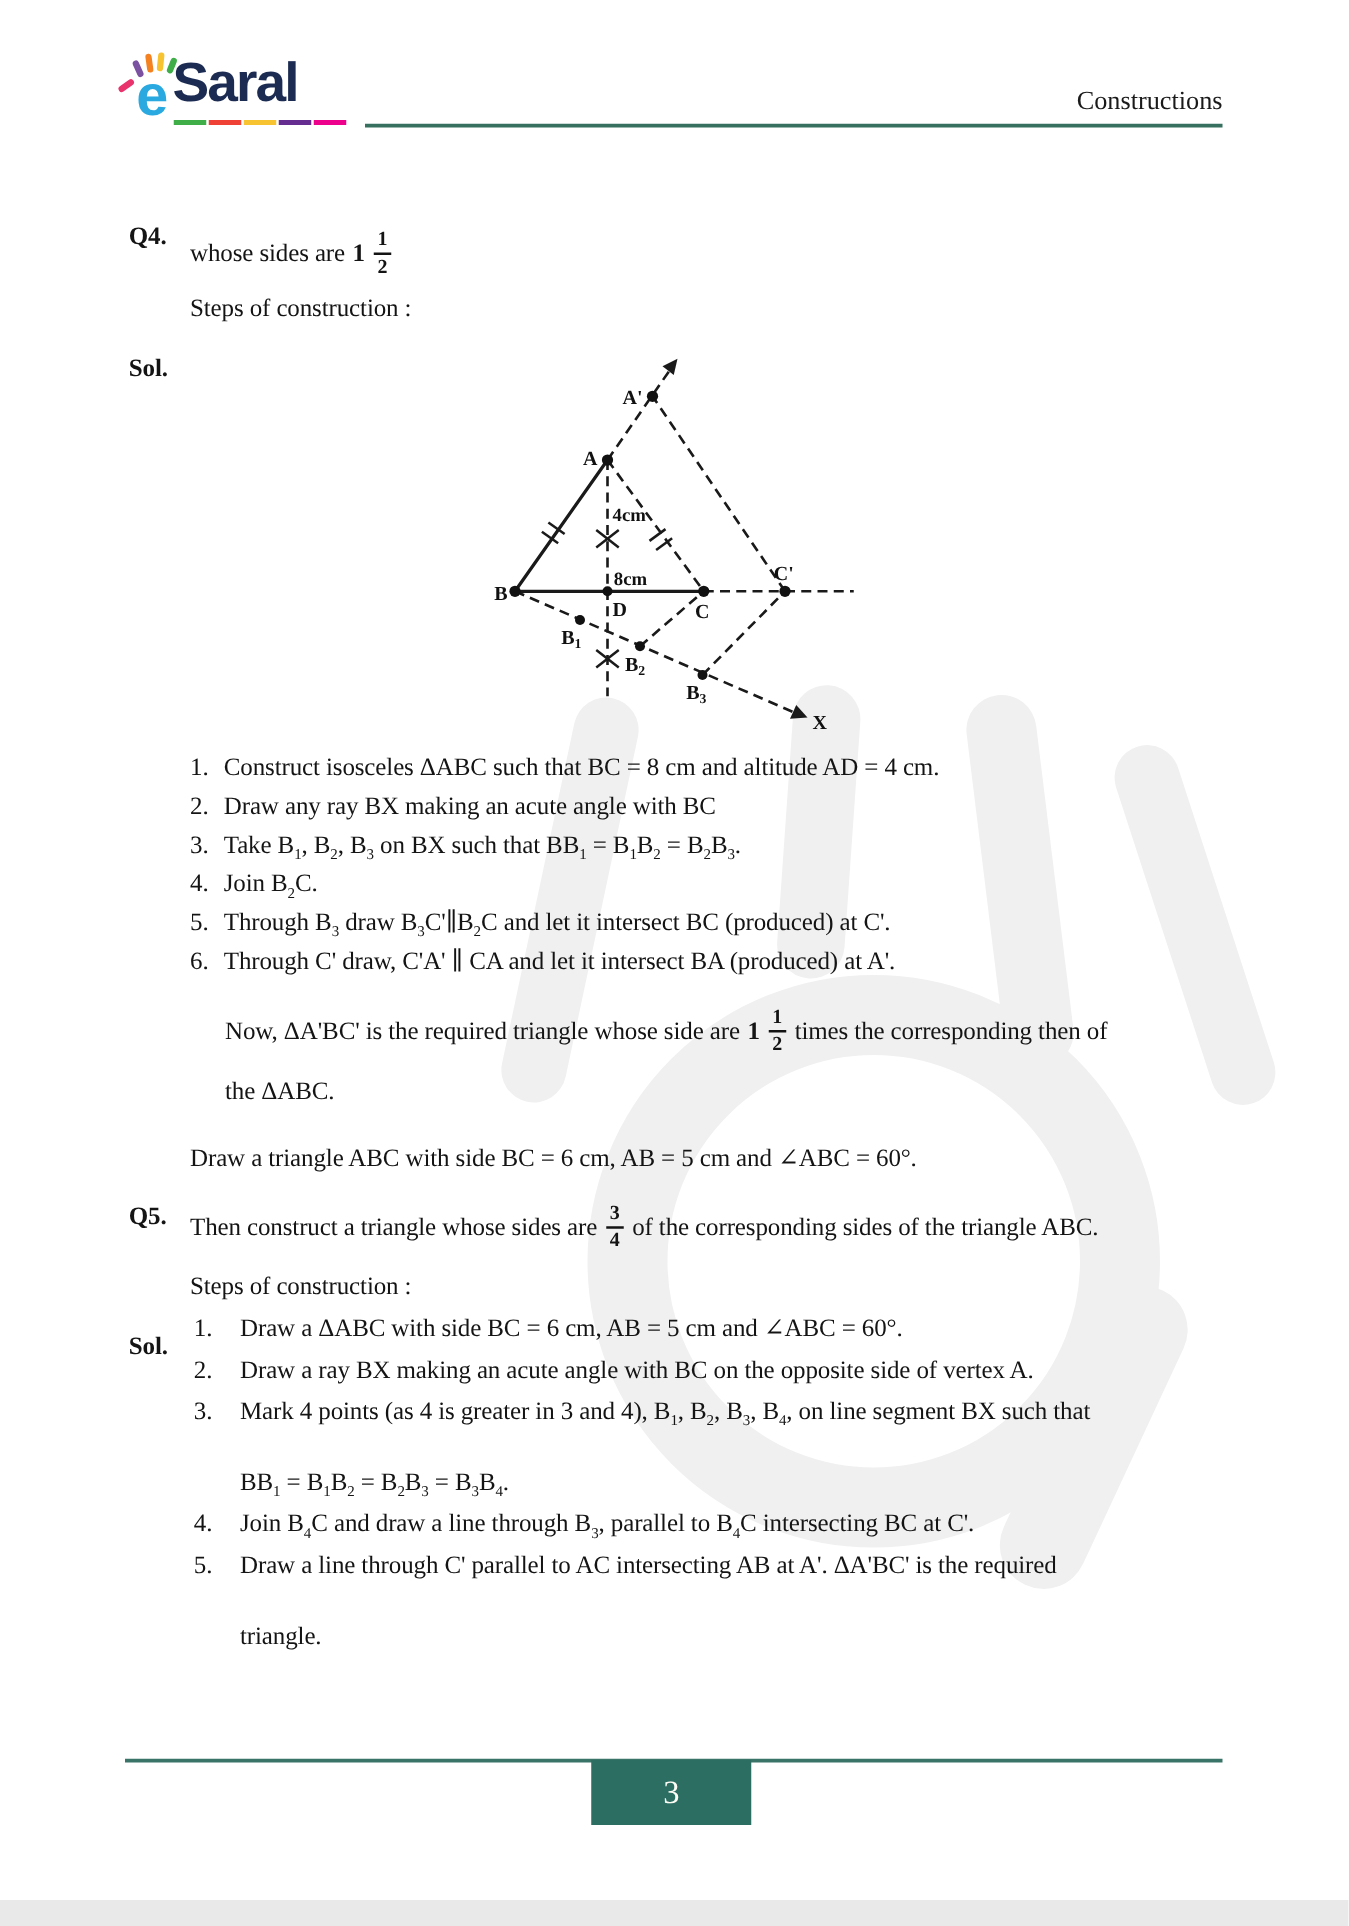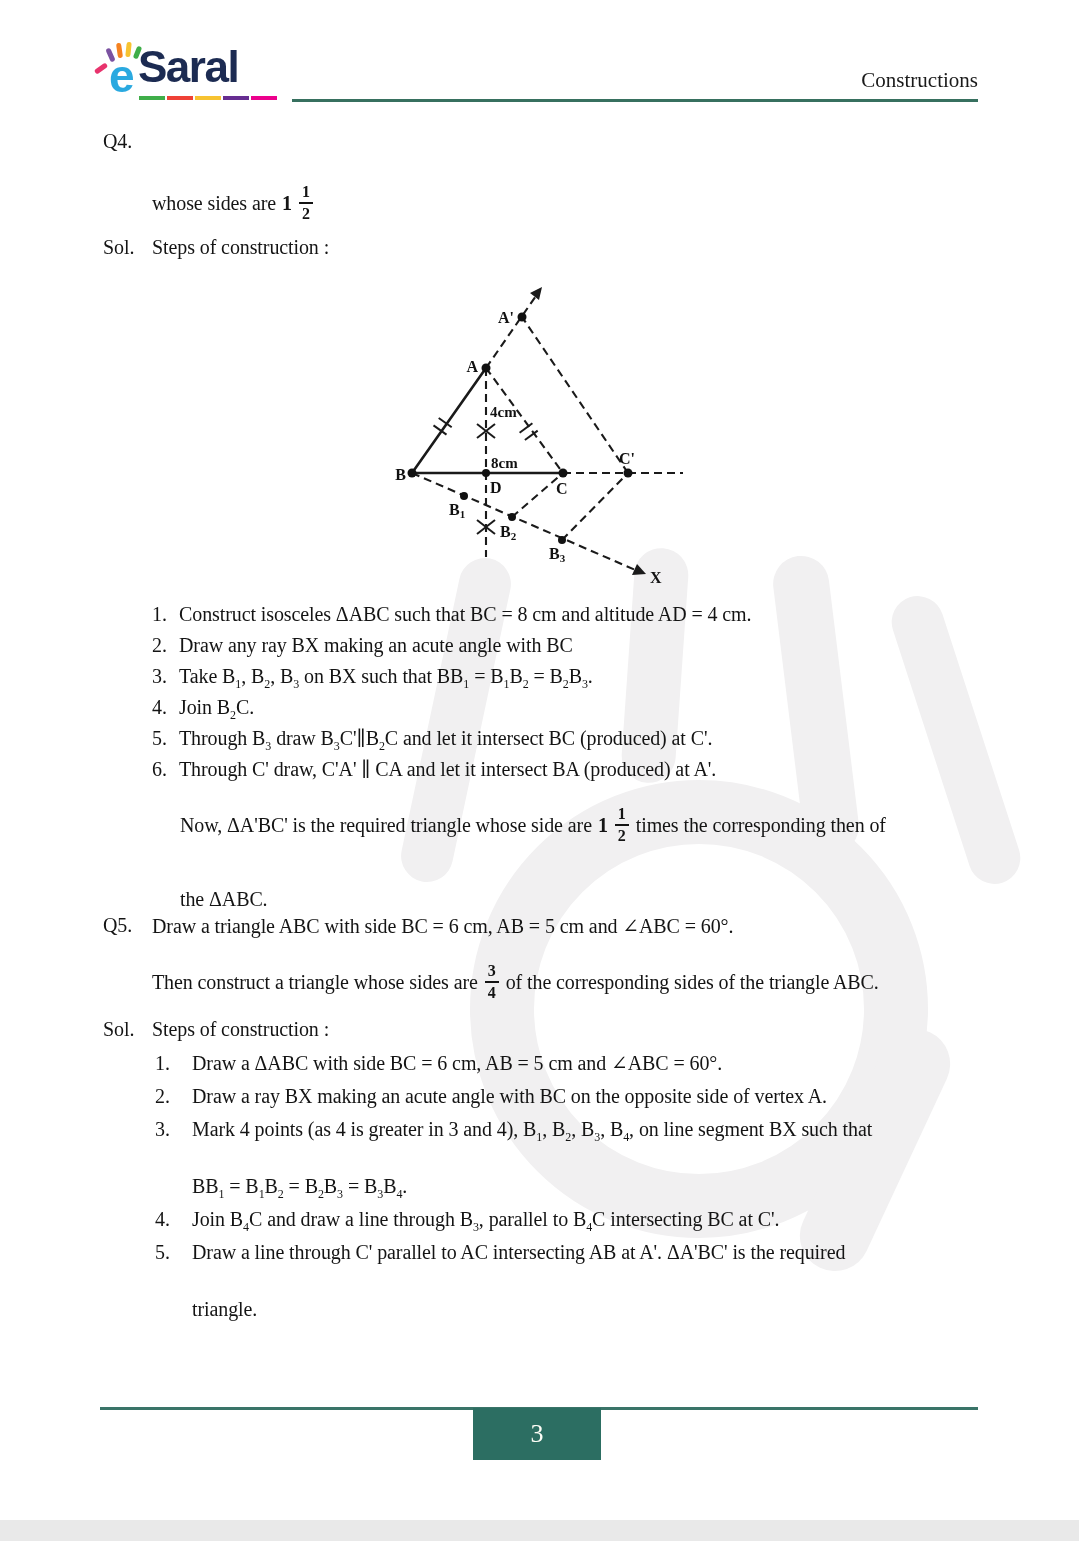--- a/index.html
+++ b/index.html
@@ -23,21 +23,21 @@
   .f3{left:17px;top:-1px;width:5px;height:15px;background:#f58220;transform:rotate(-8deg);}
   .f4{left:26px;top:-2px;width:5px;height:15px;background:#f7c331;transform:rotate(6deg);}
   .f5{left:35px;top:2px;width:5px;height:13px;background:#3fae49;transform:rotate(22deg);}
   .logo-underline{position:absolute;left:39px;top:52px;display:flex;gap:2px;}
   .logo-underline span{width:26px;height:4px;display:block;}
   .u1{background:#3fae49;} .u2{background:#ef4136;} .u3{background:#f7c331;} .u4{background:#662d91;} .u5{background:#ec008c;}
   .header-right{flex:1;margin-left:14px;border-bottom:3px solid #37705f;padding-bottom:6px;
                 text-align:right;font-size:21px;color:#1a1a1a;}
   
   .qrow{position:absolute;display:flex;white-space:nowrap;letter-spacing:-0.1px;}
-  .qlabel{font-weight:normal;width:49px;flex:0 0 auto;}
+  .qlabel{font-weight:bold;width:49px;flex:0 0 auto;margin-top:48px;}
   .frac-line{align-items:center;}
   .frac{display:inline-flex;flex-direction:column;align-items:center;font-weight:bold;
         font-size:16px;line-height:1.15;margin:0 7px;font-family:"Liberation Serif",serif;}
   .frac .num{padding:0 3px 0 3px;border-bottom:2px solid #141414;}
   .frac .den{padding-top:1px;}
   .whole{font-weight:bold;margin-left:6px;}
   .steps{position:absolute;}
   .step-row{display:flex;white-space:nowrap;letter-spacing:-0.1px;}
   .q4-steps .step-row{line-height:31px;}
   .q5-steps .step-row{line-height:33px;}
@@ -194,21 +194,21 @@
 
     <div class="qrow frac-line" style="left:180px;top:794px;height:62px;">
       <span>Now, ΔA'BC' is the required triangle whose side are</span>
       <span class="whole">1</span>
       <span class="frac">
         <span class="num">1</span>
         <span class="den">2</span>
       </span>
       <span>times the corresponding then of</span>
     </div>
-    <div class="qrow" style="left:180px;top:862px;margin-top:26px;">
+    <div class="qrow" style="left:180px;top:862px;">
       <span>the ΔABC.</span>
     </div>
 
     <div class="qrow" style="left:103px;top:914px;">
       <span class="qlabel">Q5.</span>
       <span>Draw a triangle ABC with side BC = 6 cm, AB = 5 cm and ∠ABC = 60°.</span>
     </div>
     <div class="qrow frac-line" style="left:152px;top:950px;height:64px;">
       <span>Then construct a triangle whose sides are</span>
       <span class="frac">

